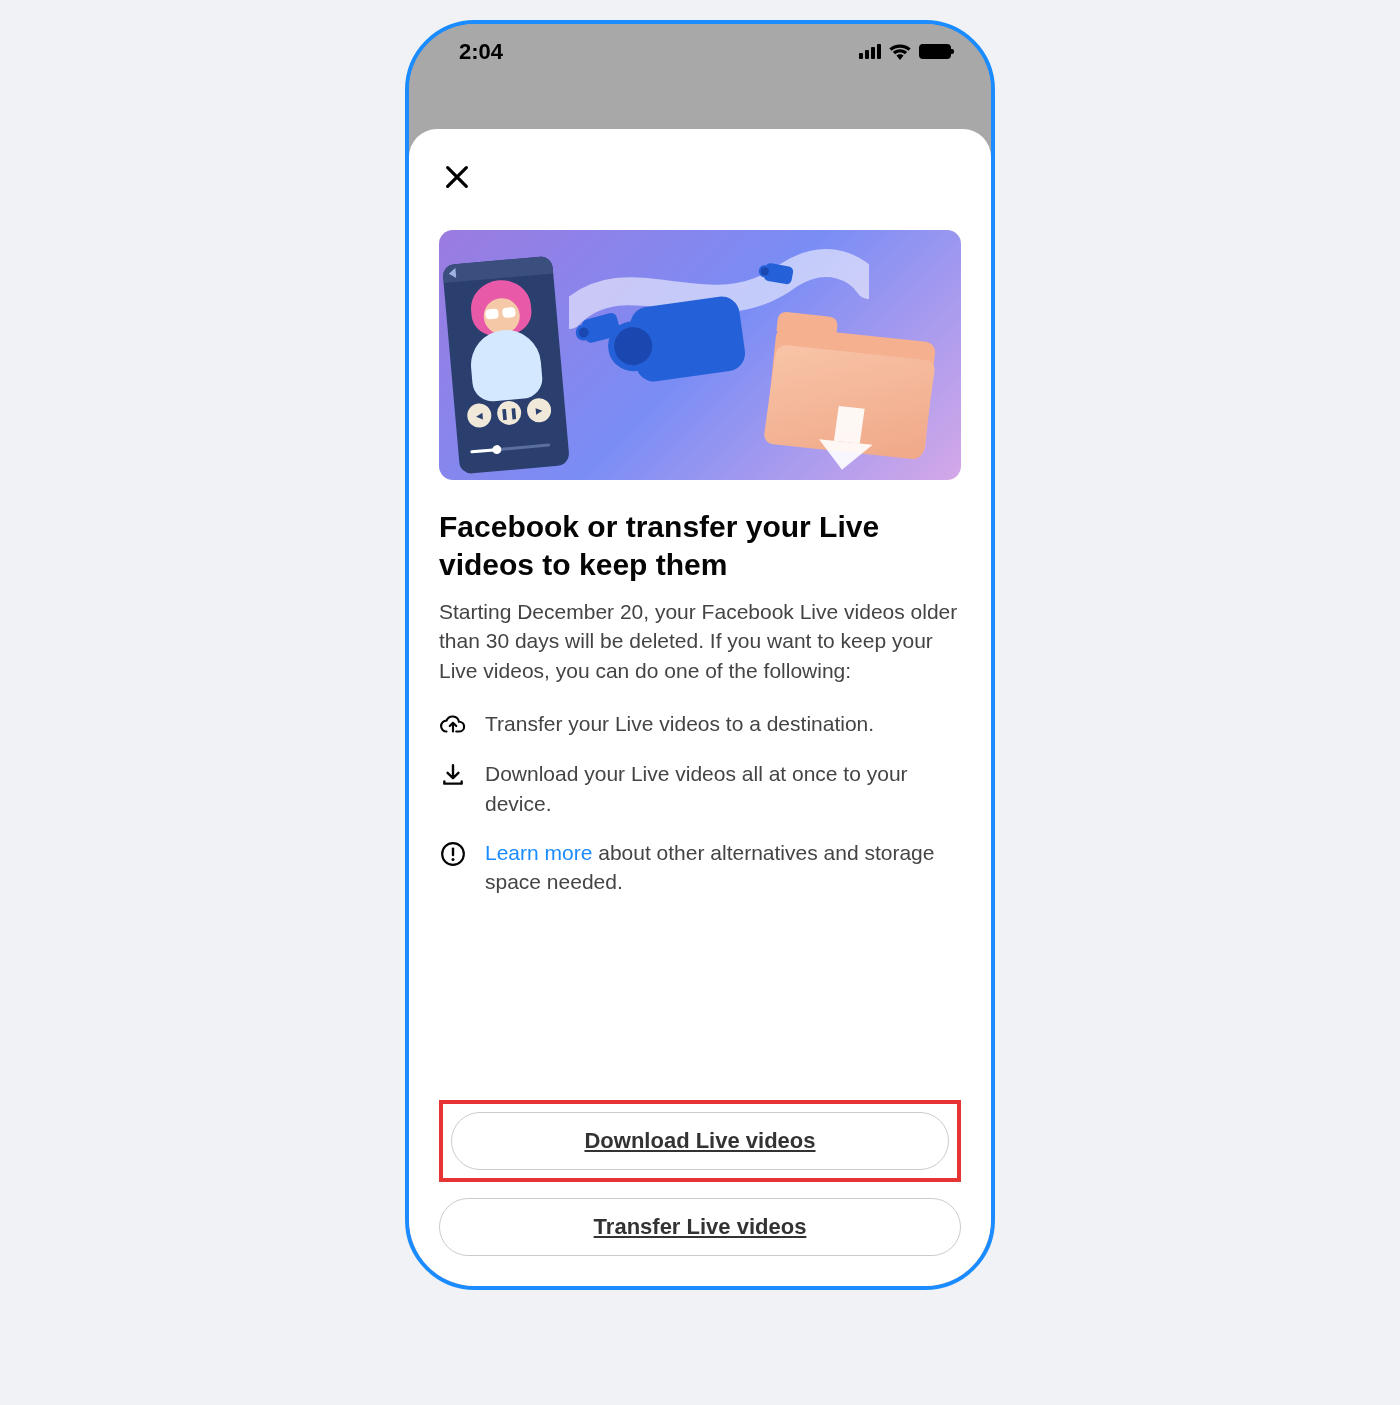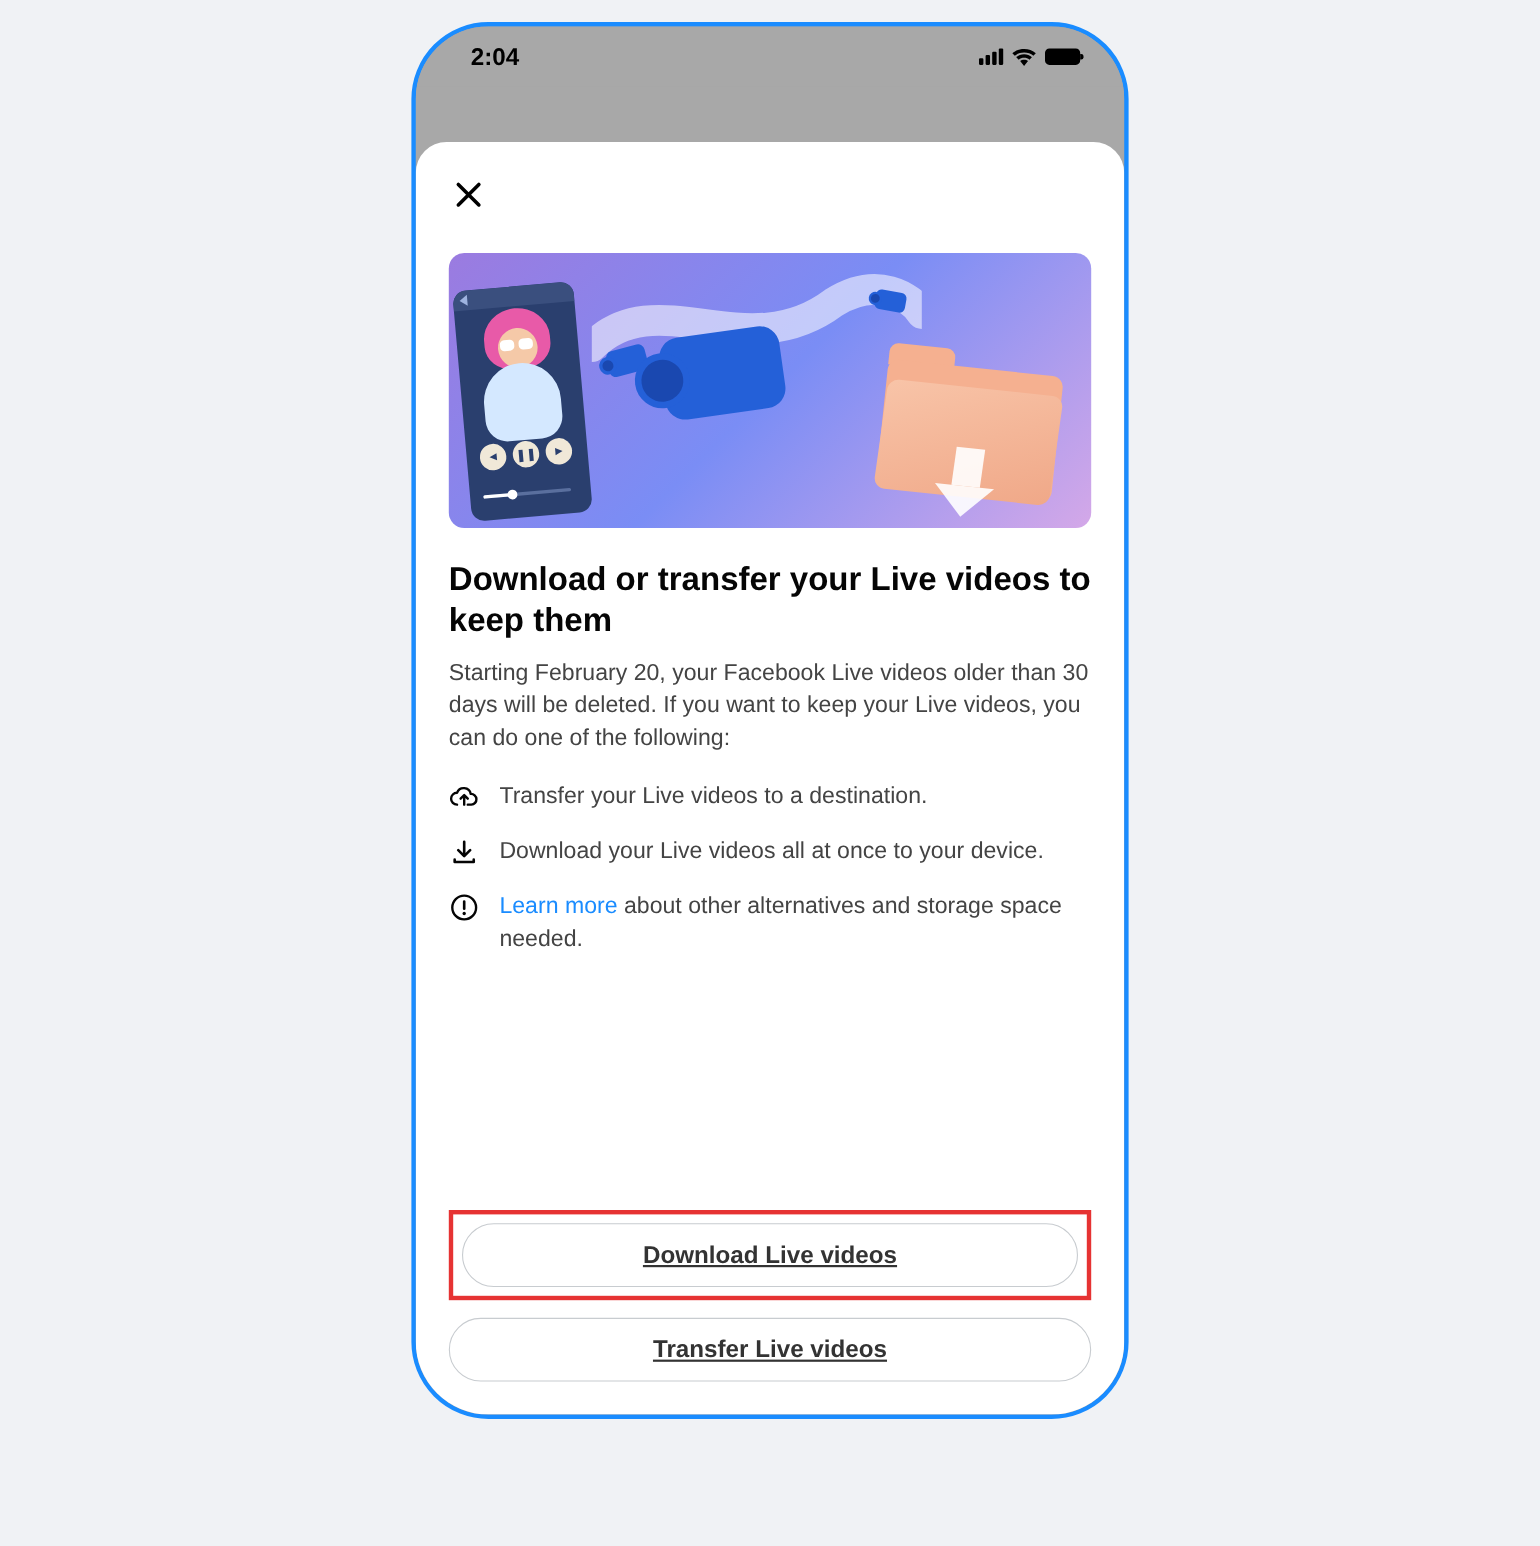--- a/index.html
+++ b/index.html
@@ -7,21 +7,21 @@
       background: #f0f2f5;
       font-family: -apple-system, BlinkMacSystemFont, 'Segoe UI', Helvetica, Arial, sans-serif;
       width: 1400px;
       height: 1405px;
       display: flex;
       align-items: flex-start;
       justify-content: center;
       padding-top: 20px;
     }
     .phone-frame {
-      width: 652px;
+      width: 590px;
       height: 1270px;
       border: 4px solid #1a8cff;
       border-radius: 70px;
       overflow: hidden;
       background: #a8a8a8;
       position: relative;
     }
     .status-bar {
       height: 55px;
       display: flex;
@@ -454,22 +454,22 @@
         <div class="hero-folder-back"></div>
         <div class="hero-folder-front">
           <div class="hero-arrow">
             <div class="hero-arrow-stem"></div>
             <div class="hero-arrow-head"></div>
           </div>
         </div>
       </div>
     </div>
 
-    <div class="modal-title">Download or transfer your Live videos to keep them</div>
-    <div class="modal-body">Starting February 20, your Facebook Live videos older than 30 days will be deleted. If you want to keep your Live videos, you can do one of the following:</div>
+    <div class="modal-title">Facebook or transfer your Live videos to keep them</div>
+    <div class="modal-body">Starting December 20, your Facebook Live videos older than 30 days will be deleted. If you want to keep your Live videos, you can do one of the following:</div>
 
     <div class="option-row">
       <div class="option-icon">
         <svg viewBox="0 0 24 24">
             <path d="M6 18 A5 5 0 0 1 6 8 A6 6 0 0 1 17.5 9 A4.5 4.5 0 0 1 18 18 H15 M12 18 V11 M9 13 L12 10 L15 13" stroke="#050505" stroke-width="2" fill="none" stroke-linecap="round" stroke-linejoin="round"></path>
           </svg>
       </div>
       <div class="option-text">Transfer your Live videos to a destination.</div>
     </div>
 

